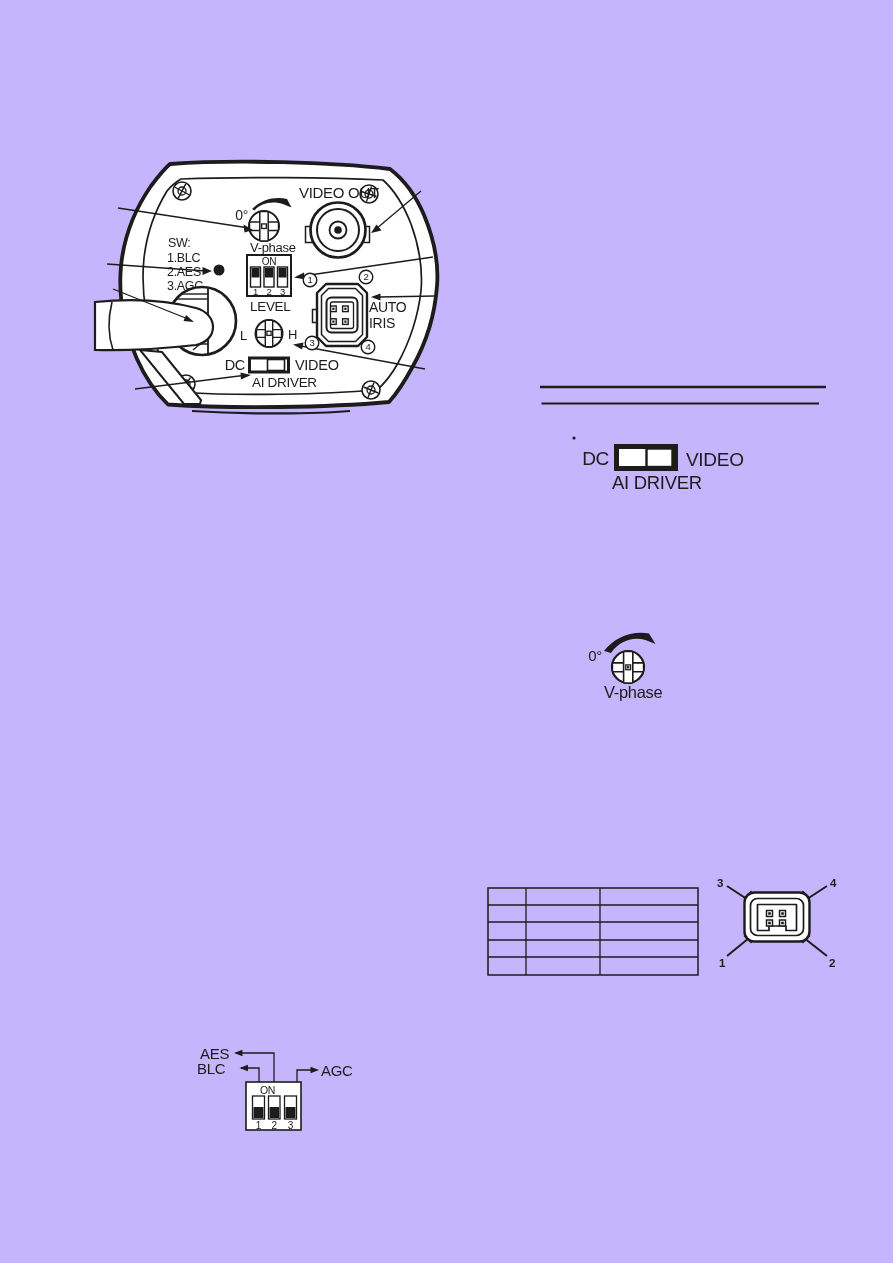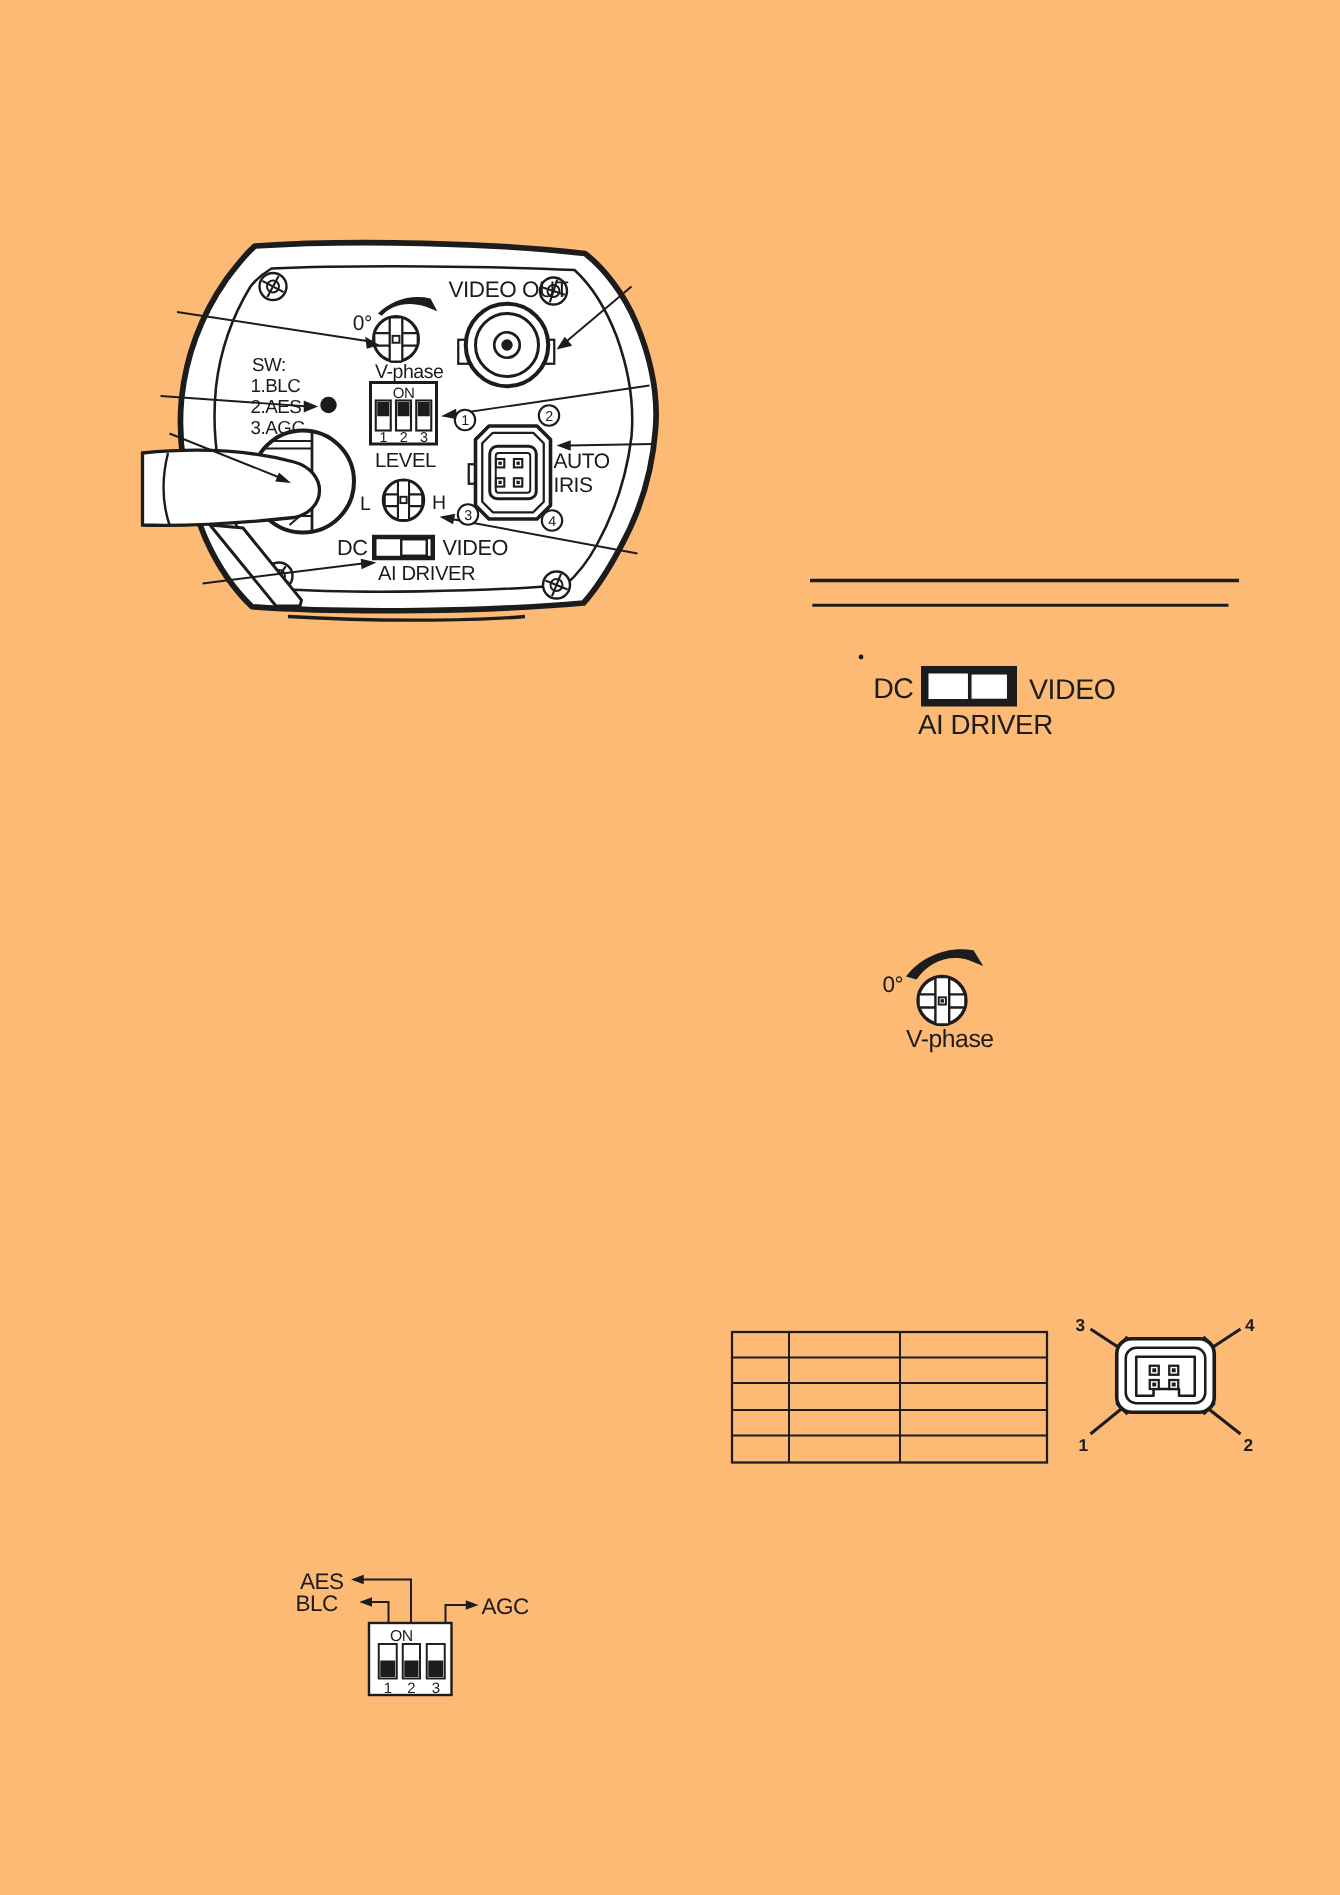--- a/index.html
+++ b/index.html
@@ -1,16 +1,16 @@
 <!DOCTYPE html>
 <html><head>
 <meta charset="utf-8">
 <style>
   html,body{margin:0;padding:0;background:#fff;}
-  .page{position:relative;width:893px;height:1263px;background:#fdba74;overflow:hidden;}
+  .page{position:relative;width:893px;height:1263px;background:#c4b5fd;overflow:hidden;}
   svg{display:block;}
   svg text{font-family:"Liberation Sans",sans-serif;fill:#1c1c1c;letter-spacing:-0.3px;}
   .ln{stroke:#1c1c1c;fill:none;}
   .wf{fill:#ffffff;}
   .bk{fill:#1c1c1c;stroke:none;}
   .s1{stroke-width:1.3}.s14{stroke-width:1.4}.s15{stroke-width:1.5}.s16{stroke-width:1.6}
   .s17{stroke-width:1.7}.s18{stroke-width:1.8}.s2{stroke-width:2}.s22{stroke-width:2.2}
   .s24{stroke-width:2.4}.s27{stroke-width:2.7}.s38{stroke-width:3.8}
   .t9{font-size:9.5px}.t10{font-size:10px}.t105{font-size:10.5px}.t115{font-size:11.5px;font-weight:bold}
   .t125{font-size:12.5px}.t13{font-size:13px}.t135{font-size:13.5px}.t14{font-size:14px}

